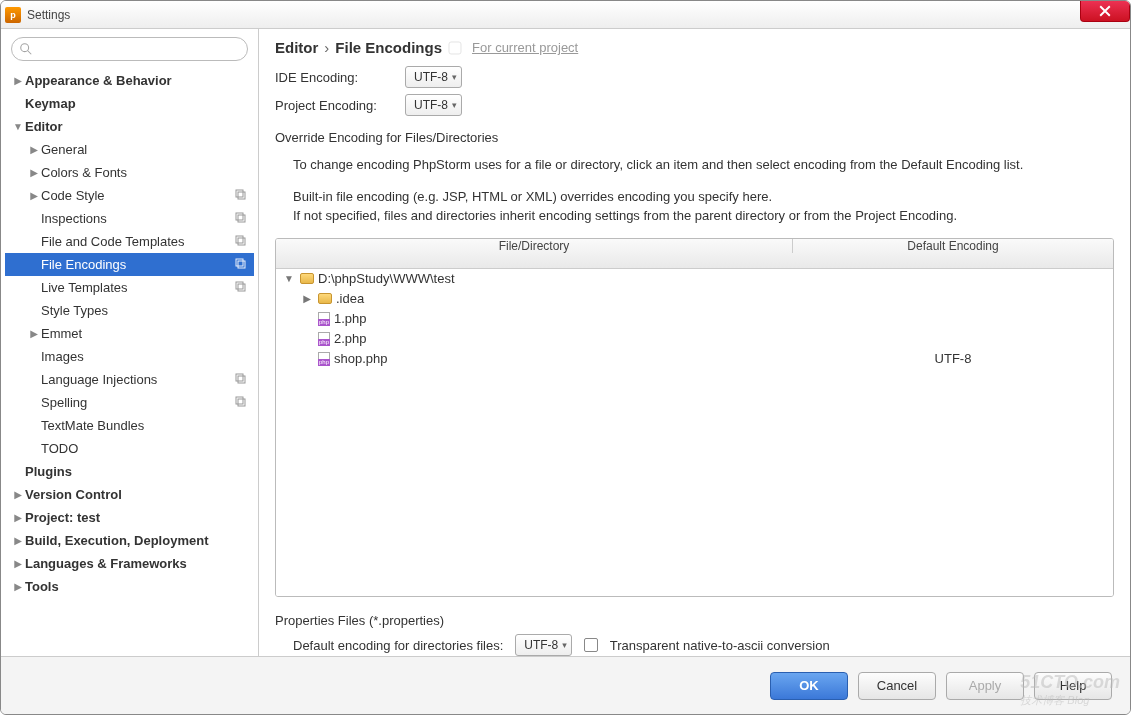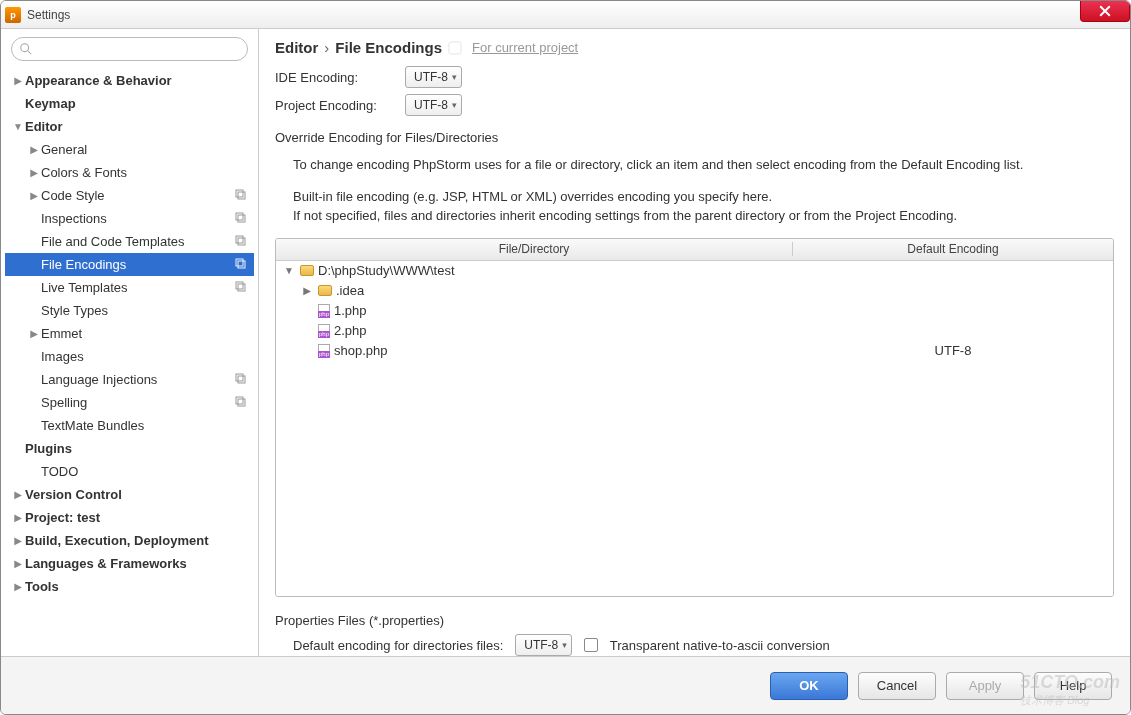--- a/index.html
+++ b/index.html
@@ -30,21 +30,21 @@
 .breadcrumb .sep { color:#666; font-weight:normal; }
 .breadcrumb .hint { font-weight: normal; color: #999; font-size: 13px; margin-left:4px;text-decoration:underline; }
 .breadcrumb .hint-ic { width:14px; height:14px; opacity:.4; }
 .form-row { display:flex; align-items:center; margin-bottom:6px; }
 .form-row .flabel { width: 130px; }
 .dropdown { display:inline-flex; align-items:center; border:1px solid #aaa; background:linear-gradient(#fff,#eee); height:22px; padding:0 4px 0 8px; border-radius:3px; font-size:12px; gap:4px; }
 .dropdown .dd-arr { font-size:9px; color:#666; }
 .section-label { margin-top:8px; margin-bottom:6px; }
 .help-text { padding: 4px 0 4px 18px; line-height: 1.5; color:#333; font-size:13px; }
 .table-wrap { border:1px solid #bbb; border-radius:3px; margin-top:8px; flex:1; display:flex; flex-direction:column; overflow:hidden; min-height:200px; }
-.table-head { display:flex; background:linear-gradient(#fafafa,#e9e9e9); border-bottom:1px solid #ccc; height:22px; align-items:center; font-size:12px; color:#444; }
+.table-head { display:flex; background:linear-gradient(#fafafa,#e9e9e9); border-bottom:1px solid #ccc; height:30px; align-items:flex-start; font-size:12px; color:#444; }
 .col-fd { flex:1; text-align:center; border-right:1px solid #ccc; }
 .col-enc { width:320px; text-align:center; }
 .table-body { flex:1; background:#fff; overflow:auto; font-size:13px; }
 .ft-row { display:flex; align-items:center; height:20px; }
 .ft-row .fname { flex:1; display:flex; align-items:center; gap:4px; }
 .ft-row .enc { width:320px; text-align:center; }
 .folder-ic { display:inline-block; width:14px; height:11px; background:linear-gradient(#fed87a,#e8b84a); border:1px solid #c89530; border-radius:2px; }
 .file-ic { display:inline-block; width:12px; height:14px; background:#fff; border:1px solid #aaa; position:relative; }
 .file-ic::after { content:"php"; position:absolute; bottom:-1px; left:-1px; font-size:6px; background:#a5c; color:#fff; padding:0 1px; line-height:7px; }
 .ft-arrow { width:14px; text-align:center; font-size:10px; color:#777; }
@@ -169,27 +169,27 @@
           <span class="lbl">Spelling</span>
           <span class="copy-ic"><svg class="copy-svg" viewBox="0 0 12 12">
               <rect x="2" y="2" width="7" height="7" fill="none" stroke="currentColor"></rect>
               <rect x="4" y="4" width="7" height="7" fill="none" stroke="currentColor"></rect>
             </svg></span>
         </div>
         <div class="tree-row ind1">
           <span class="arrow"></span>
           <span class="lbl">TextMate Bundles</span>
         </div>
+        <div class="tree-row ind1">
+          <span class="arrow"></span>
+          <span class="lbl">TODO</span>
+        </div>
         <div class="tree-row">
           <span class="arrow"></span>
           <span class="lbl bold">Plugins</span>
-        </div>
-        <div class="tree-row ind1">
-          <span class="arrow"></span>
-          <span class="lbl">TODO</span>
         </div>
         <div class="tree-row">
           <span class="arrow">▶</span>
           <span class="lbl bold">Version Control</span>
         </div>
         <div class="tree-row">
           <span class="arrow">▶</span>
           <span class="lbl bold">Project: test</span>
         </div>
         <div class="tree-row">

